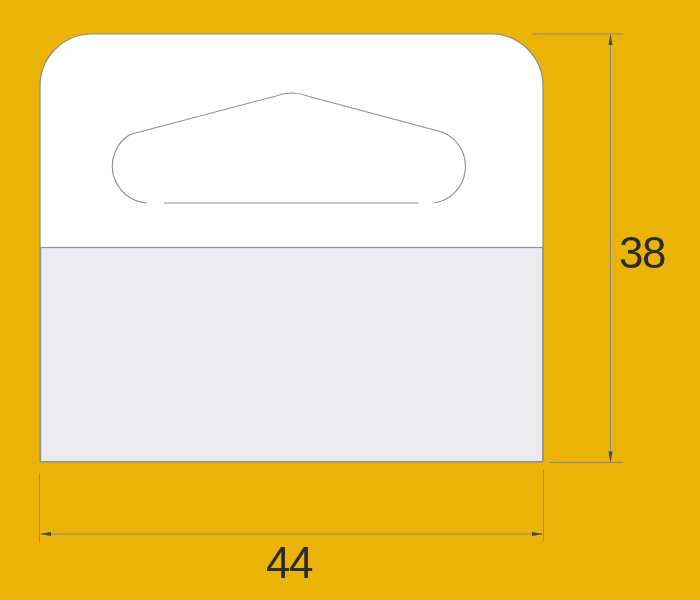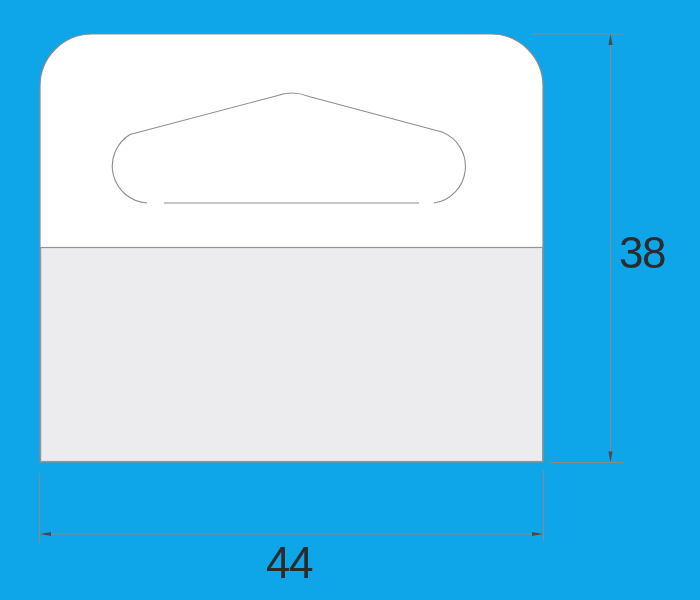--- a/index.html
+++ b/index.html
@@ -5,21 +5,21 @@
   html, body {
     margin: 0;
     padding: 0;
     background: #ffffff;
     font-family: "Liberation Sans", sans-serif;
   }
   .canvas {
     position: relative;
     width: 700px;
     height: 600px;
-    background: #0ea5e9;
+    background: #eab308;
     overflow: hidden;
   }
   svg { display: block; }
   .outline {
     fill: #ffffff;
     stroke: #8c8c8c;
     stroke-width: 1.2;
   }
   .slot-cut {
     fill: none;

